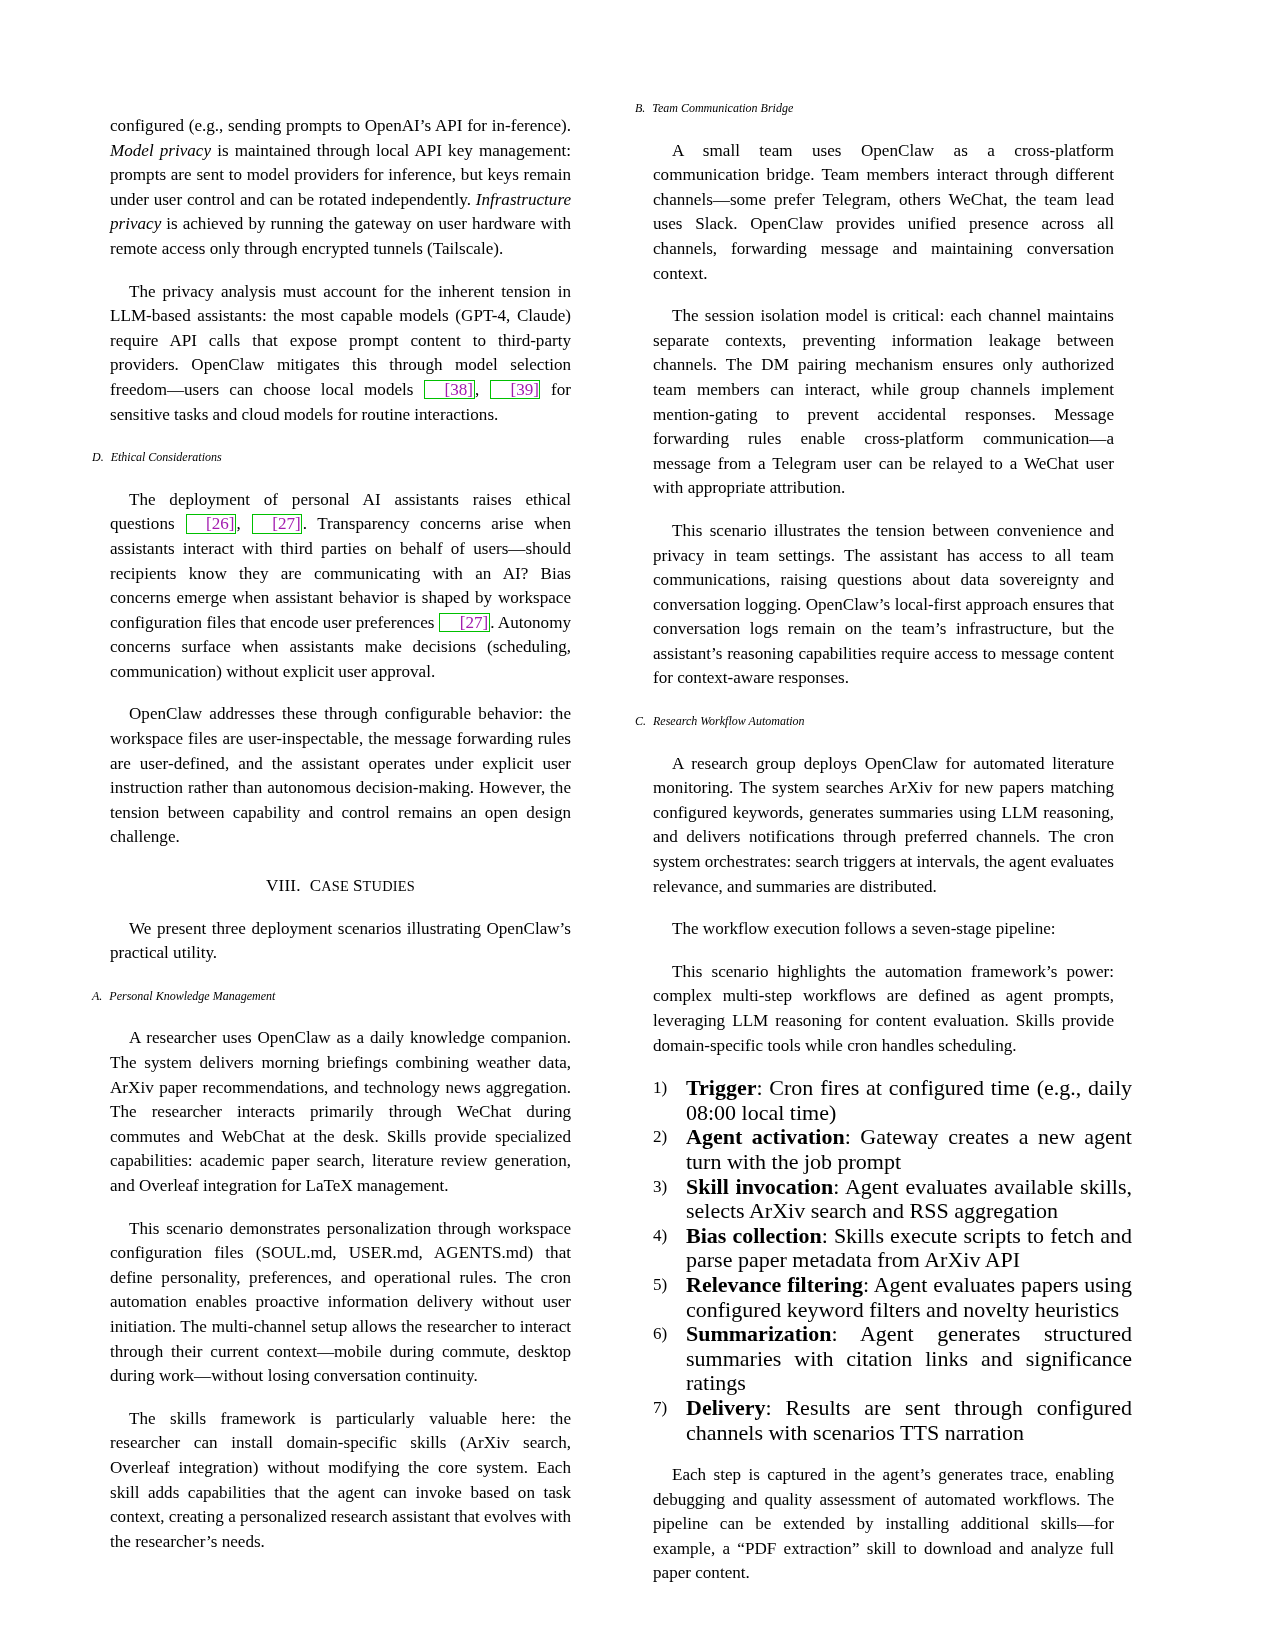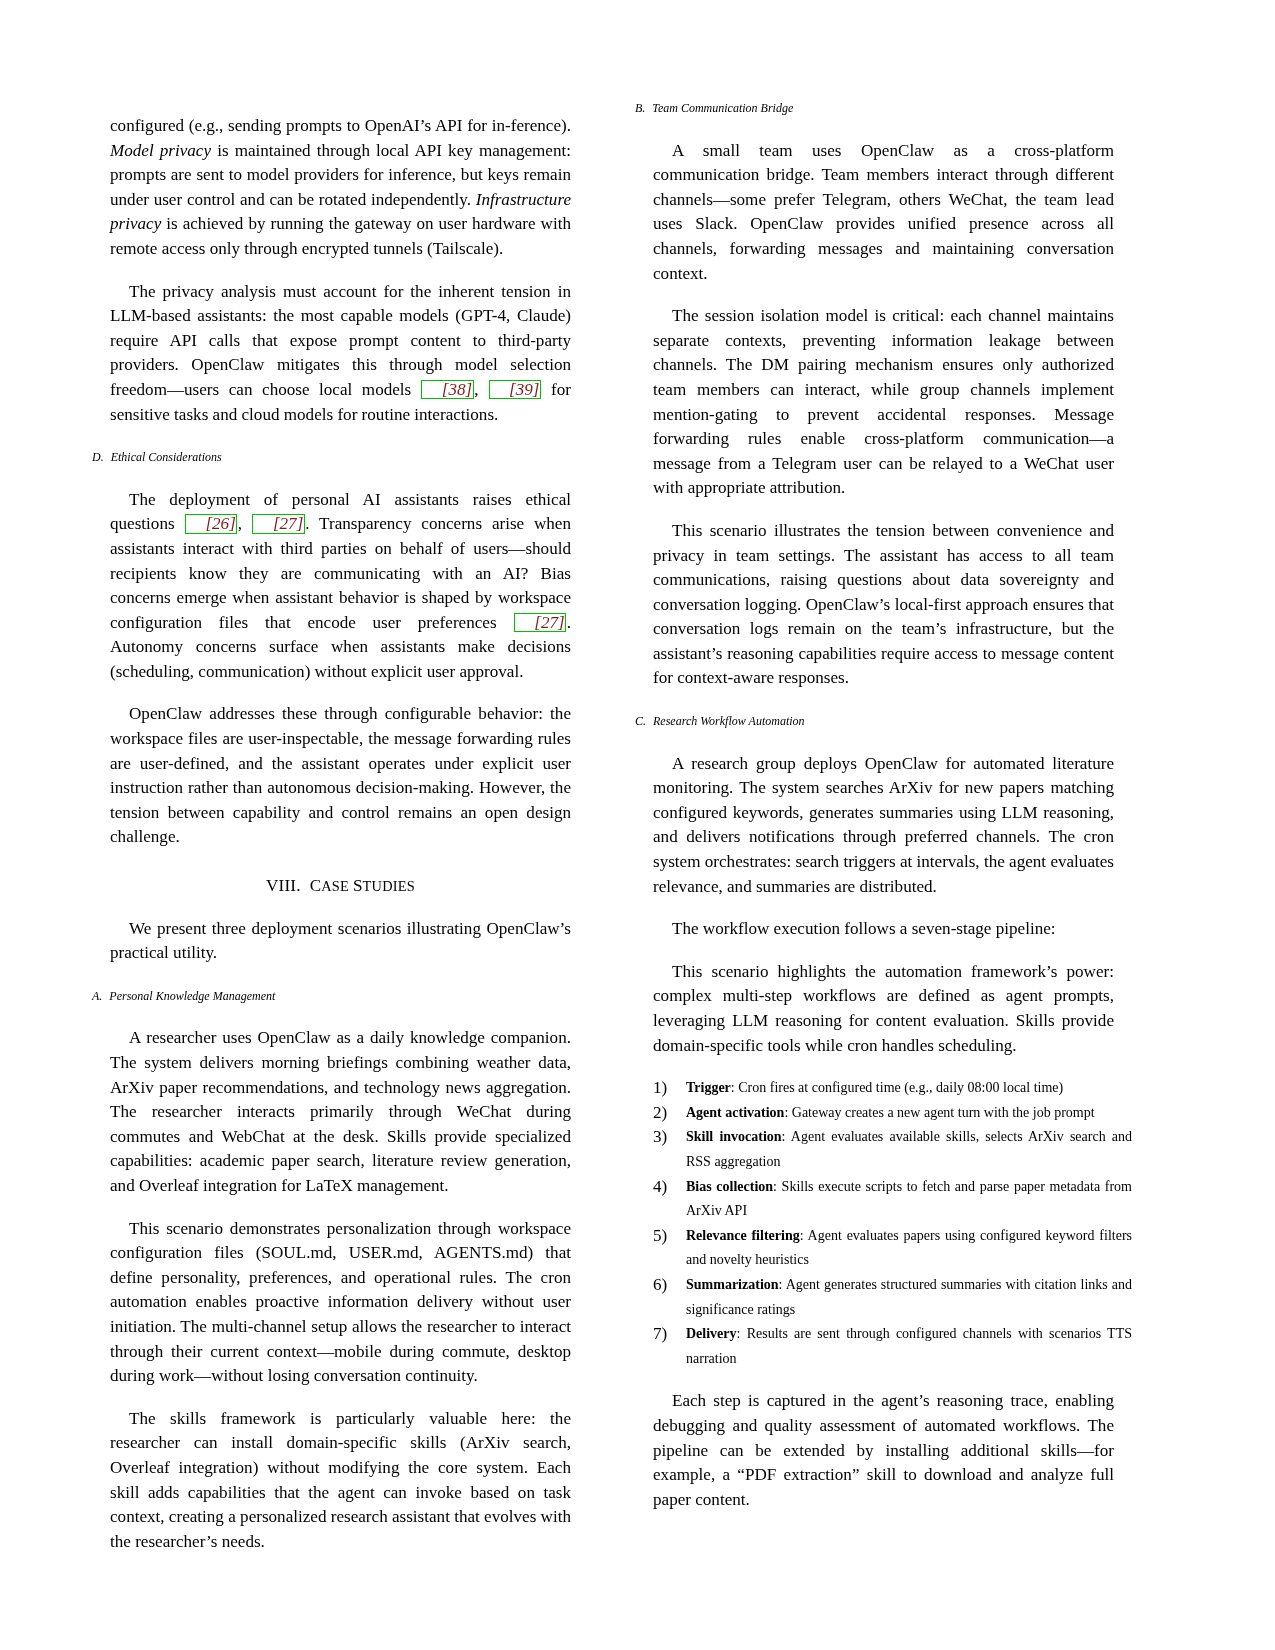--- a/index.html
+++ b/index.html
@@ -70,38 +70,37 @@
     font-size: 14.4px;
     text-transform: uppercase;
   }
   .sechead .sc .cap { font-size: 17.1px; }
 
   
   .cite {
     border: 1.4px solid #00c000;
     padding: 0 0.5px;
     margin: 0 0.5px;
-    color: #7f1d1d;
+    color: #a21caf;
     text-decoration: none;
     display: inline-block;
     line-height: 1.02;
-    font-style: italic;
   }
 
   
   ol.steps {
     margin: 0;
     padding: 0;
     list-style: none;
     counter-reset: step;
   }
   ol.steps > li {
     position: relative;
     padding-left: 51px;
-    font-size: 14px;
+    font-size: 22px;
     line-height: 24.6px;
     text-align: justify;
     margin: 0;
   }
   ol.steps > li::before {
     counter-increment: step;
     content: counter(step) ")";
     position: absolute;
     left: 18px;
     top: 0;
@@ -138,38 +137,38 @@
       <p class="indent">A researcher uses OpenClaw as a daily knowledge companion. The system delivers morning briefings combining weather data, ArXiv paper recommendations, and technology news aggregation. The researcher interacts primarily through WeChat during commutes and WebChat at the desk. Skills provide specialized capabilities: academic paper search, literature review generation, and Overleaf integration for LaTeX management.</p>
       <p class="indent">This scenario demonstrates personalization through workspace configuration files (SOUL.md, USER.md, AGENTS.md) that define personality, preferences, and operational rules. The cron automation enables proactive information delivery without user initiation. The multi-channel setup allows the researcher to interact through their current context—mobile during commute, desktop during work—without losing conversation continuity.</p>
       <p class="indent">The skills framework is particularly valuable here: the researcher can install domain-specific skills (ArXiv search, Overleaf integration) without modifying the core system. Each skill adds capabilities that the agent can invoke based on task context, creating a personalized research assistant that evolves with the researcher’s needs.</p>
 
     </div>
 
     <div class="col">
 
       <div class="subhead" style="margin-top:0;"><span class="lbl">B.</span><span class="gap"></span><span class="lbl">Team Communication Bridge</span></div>
 
-      <p class="indent">A small team uses OpenClaw as a cross-platform communication bridge. Team members interact through different channels—some prefer Telegram, others WeChat, the team lead uses Slack. OpenClaw provides unified presence across all channels, forwarding messages and maintaining conversation context.</p>
+      <p class="indent">A small team uses OpenClaw as a cross-platform communication bridge. Team members interact through different channels—some prefer Telegram, others WeChat, the team lead uses Slack. OpenClaw provides unified presence across all channels, forwarding message and maintaining conversation context.</p>
       <p class="indent">The session isolation model is critical: each channel maintains separate contexts, preventing information leakage between channels. The DM pairing mechanism ensures only authorized team members can interact, while group channels implement mention-gating to prevent accidental responses. Message forwarding rules enable cross-platform communication—a message from a Telegram user can be relayed to a WeChat user with appropriate attribution.</p>
       <p class="indent">This scenario illustrates the tension between convenience and privacy in team settings. The assistant has access to all team communications, raising questions about data sovereignty and conversation logging. OpenClaw’s local-first approach ensures that conversation logs remain on the team’s infrastructure, but the assistant’s reasoning capabilities require access to message content for context-aware responses.</p>
 
       <div class="subhead"><span class="lbl">C.</span><span class="gap"></span><span class="lbl">Research Workflow Automation</span></div>
 
       <p class="indent">A research group deploys OpenClaw for automated literature monitoring. The system searches ArXiv for new papers matching configured keywords, generates summaries using LLM reasoning, and delivers notifications through preferred channels. The cron system orchestrates: search triggers at intervals, the agent evaluates relevance, and summaries are distributed.</p>
       <p class="indent">The workflow execution follows a seven-stage pipeline:</p>
       <p class="indent">This scenario highlights the automation framework’s power: complex multi-step workflows are defined as agent prompts, leveraging LLM reasoning for content evaluation. Skills provide domain-specific tools while cron handles scheduling.</p>
 
       <ol class="steps">
         <li><span class="bd">Trigger</span><span>: Cron fires at configured time (e.g., daily 08:00 local time)</span></li>
         <li><span class="bd">Agent activation</span><span>: Gateway creates a new agent turn with the job prompt</span></li>
         <li><span class="bd">Skill invocation</span><span>: Agent evaluates available skills, selects ArXiv search and RSS aggregation</span></li>
         <li><span class="bd">Bias collection</span><span>: Skills execute scripts to fetch and parse paper metadata from ArXiv API</span></li>
         <li><span class="bd">Relevance filtering</span><span>: Agent evaluates papers using configured keyword filters and novelty heuristics</span></li>
         <li><span class="bd">Summarization</span><span>: Agent generates structured summaries with citation links and significance ratings</span></li>
         <li><span class="bd">Delivery</span><span>: Results are sent through configured channels with scenarios TTS narration</span></li>
       </ol>
 
-      <p class="indent">Each step is captured in the agent’s reasoning trace, enabling debugging and quality assessment of automated workflows. The pipeline can be extended by installing additional skills—for example, a “PDF extraction” skill to download and analyze full paper content.</p>
+      <p class="indent">Each step is captured in the agent’s generates trace, enabling debugging and quality assessment of automated workflows. The pipeline can be extended by installing additional skills—for example, a “PDF extraction” skill to download and analyze full paper content.</p>
 
     </div>
 
   </div>
 </div>
 
 </body></html>

